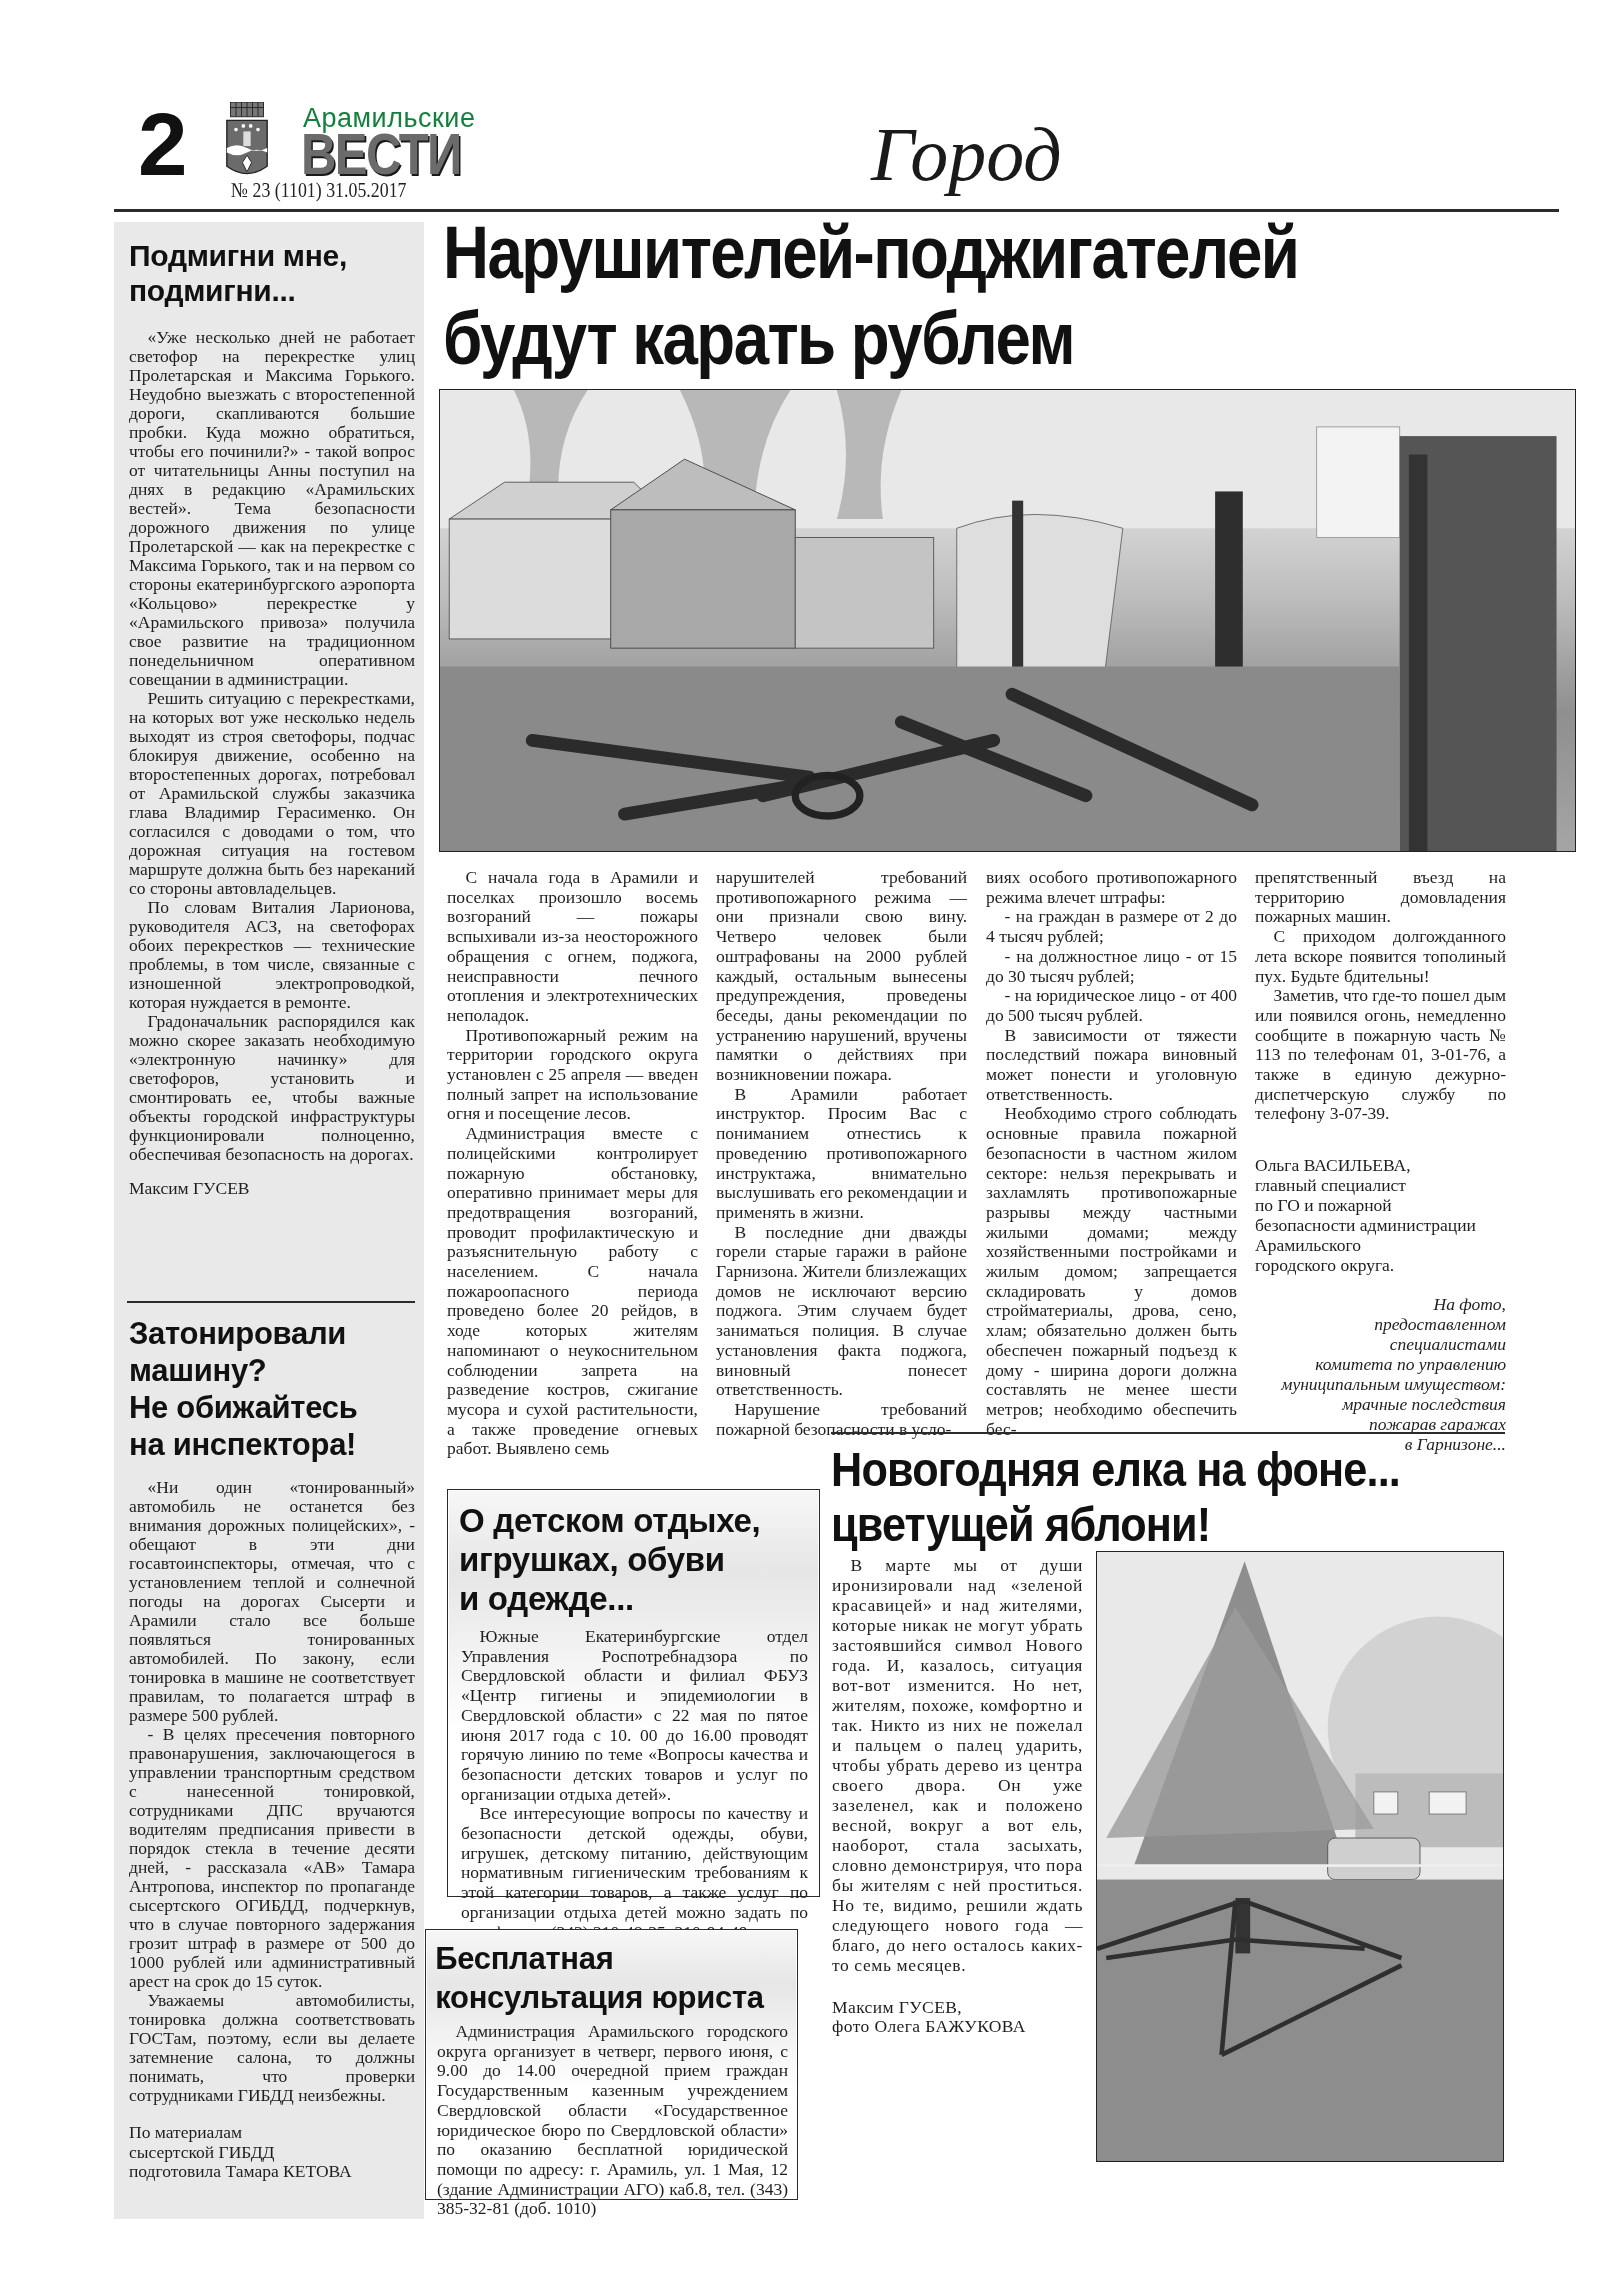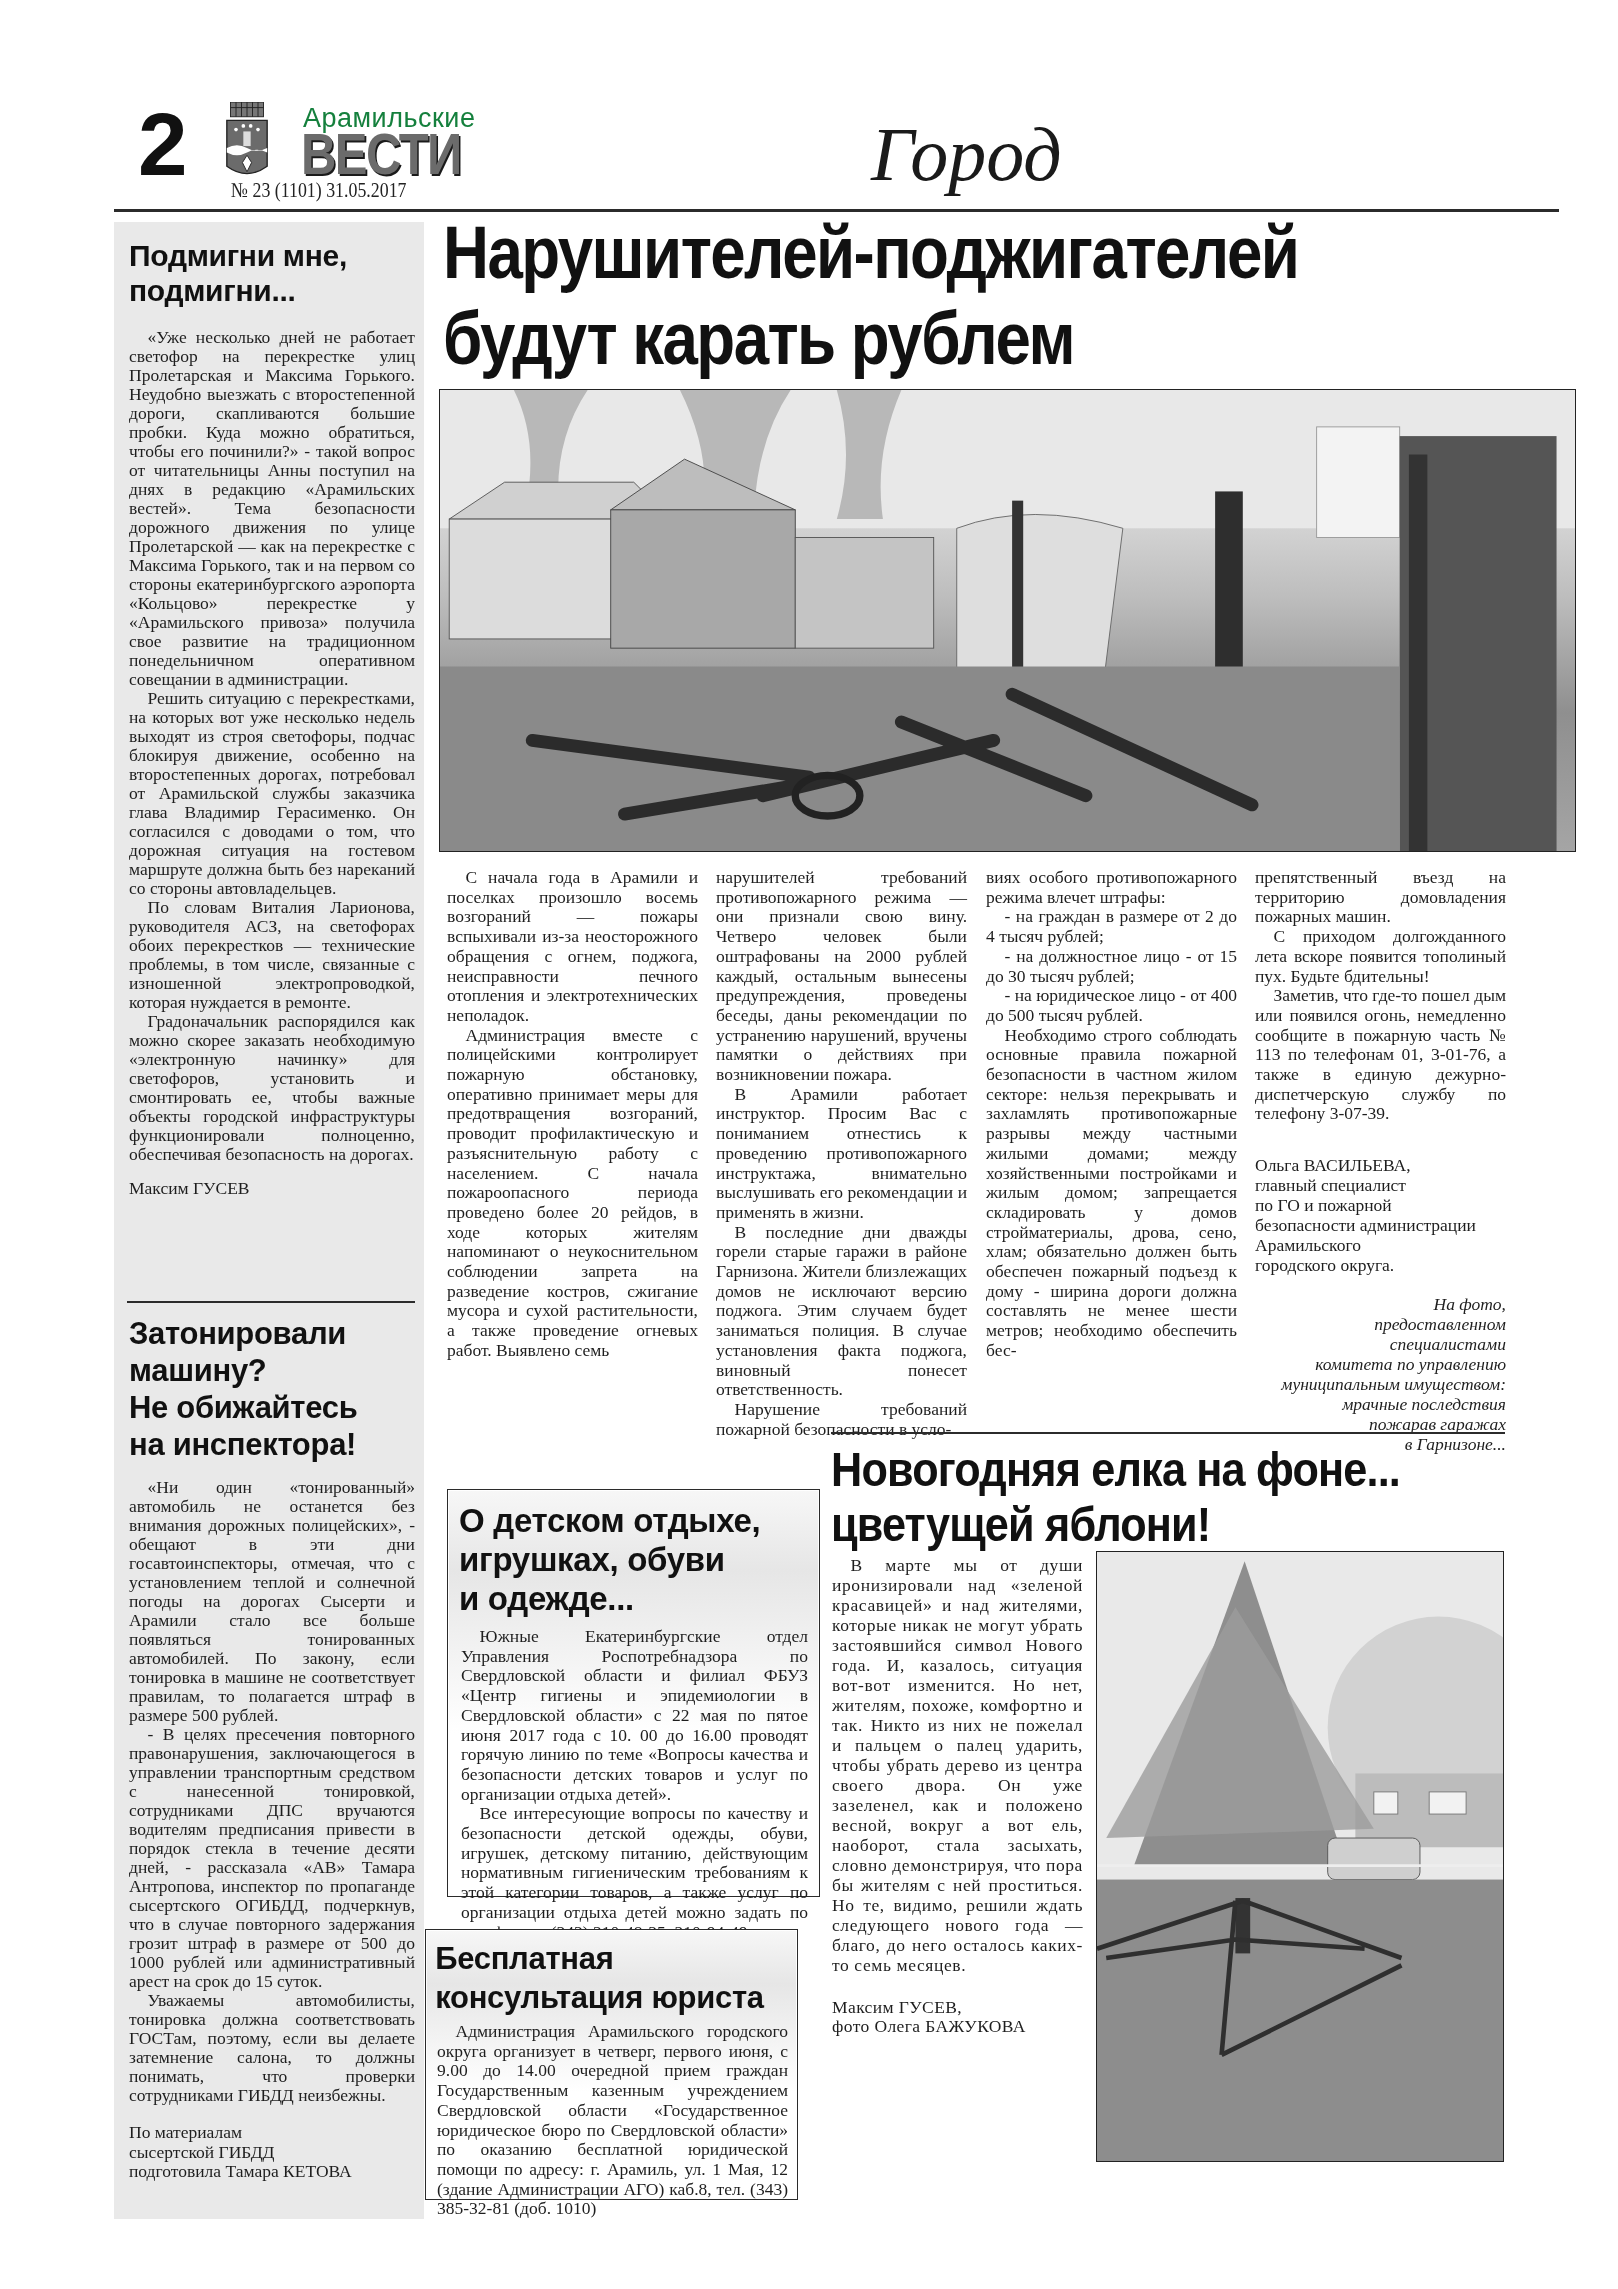--- a/index.html
+++ b/index.html
@@ -126,33 +126,35 @@
     <rect x="1040" y="50" width="170" height="450" fill="#555"></rect>
     <rect x="1050" y="70" width="20" height="430" fill="#333"></rect>
     <path d="M0 300 L1040 300 L1040 500 L0 500 z" fill="#8a8a8a"></path>
     <path d="M100 380 l300 40 M350 440 l250 -60 M500 360 l200 80 M620 330 l260 120 M200 460 l180 -30" stroke="#2b2b2b" stroke-width="14" stroke-linecap="round"></path>
     <ellipse cx="420" cy="440" rx="35" ry="22" fill="none" stroke="#222" stroke-width="8"></ellipse>
   </svg>
 </div>
 
 <div class="abs col" style="left:447px; top:868px; width:251px;">
   <p>С начала года в Арамили и поселках произошло восемь возгораний — пожары вспыхивали из-за неосторожного обращения с огнем, поджога, неисправности печного отопления и электротехнических неполадок.</p>
+  <p>Противопожарный режим на территории городского округа установлен с 25 апреля — введен полный запрет на использование огня и посещение лесов.</p>
   <p>Администрация вместе с полицейскими контролирует пожарную обстановку, оперативно принимает меры для предотвращения возгораний, проводит профилактическую и разъяснительную работу с населением. С начала пожароопасного периода проведено более 20 рейдов, в ходе которых жителям напоминают о неукоснительном соблюдении запрета на разведение костров, сжигание мусора и сухой растительности, а также проведение огневых работ. Выявлено семь</p>
 </div>
 <div class="abs col" style="left:716px; top:868px; width:251px;">
   <p style="text-indent:0">нарушителей требований противопожарного режима — они признали свою вину. Четверо человек были оштрафованы на 2000 рублей каждый, остальным вынесены предупреждения, проведены беседы, даны рекомендации по устранению нарушений, вручены памятки о действиях при возникновении пожара.</p>
   <p>В Арамили работает инструктор. Просим Вас с пониманием отнестись к проведению противопожарного инструктажа, внимательно выслушивать его рекомендации и применять в жизни.</p>
   <p>В последние дни дважды горели старые гаражи в районе Гарнизона. Жители близлежащих домов не исключают версию поджога. Этим случаем будет заниматься полиция. В случае установления факта поджога, виновный понесет ответственность.</p>
   <p>Нарушение требований пожарной безопасности в усло-</p>
 </div>
 <div class="abs col" style="left:986px; top:868px; width:251px;">
   <p style="text-indent:0">виях особого противопожарного режима влечет штрафы:</p>
   <p>- на граждан в размере от 2 до 4 тысяч рублей;</p>
   <p>- на должностное лицо - от 15 до 30 тысяч рублей;</p>
   <p>- на юридическое лицо - от 400 до 500 тысяч рублей.</p>
+  <p>В зависимости от тяжести последствий пожара виновный может понести и уголовную ответственность.</p>
   <p>Необходимо строго соблюдать основные правила пожарной безопасности в частном жилом секторе: нельзя перекрывать и захламлять противопожарные разрывы между частными жилыми домами; между хозяйственными постройками и жилым домом; запрещается складировать у домов стройматериалы, дрова, сено, хлам; обязательно должен быть обеспечен пожарный подъезд к дому - ширина дороги должна составлять не менее шести метров; необходимо обеспечить бес-</p>
 </div>
 <div class="abs" style="left:1255px; top:868px; width:251px;">
   <div class="col">
     <p style="text-indent:0">препятственный въезд на территорию домовладения пожарных машин.</p>
     <p>С приходом долгожданного лета вскоре появится тополиный пух. Будьте бдительны!</p>
     <p>Заметив, что где-то пошел дым или появился огонь, немедленно сообщите в пожарную часть № 113 по телефонам 01, 3-01-76, а также в единую дежурно-диспетчерскую службу по телефону 3-07-39.</p>
   </div>
   <div class="sig" style="margin-top:31px; line-height:20px;">
     <div>Ольга ВАСИЛЬЕВА,</div>

